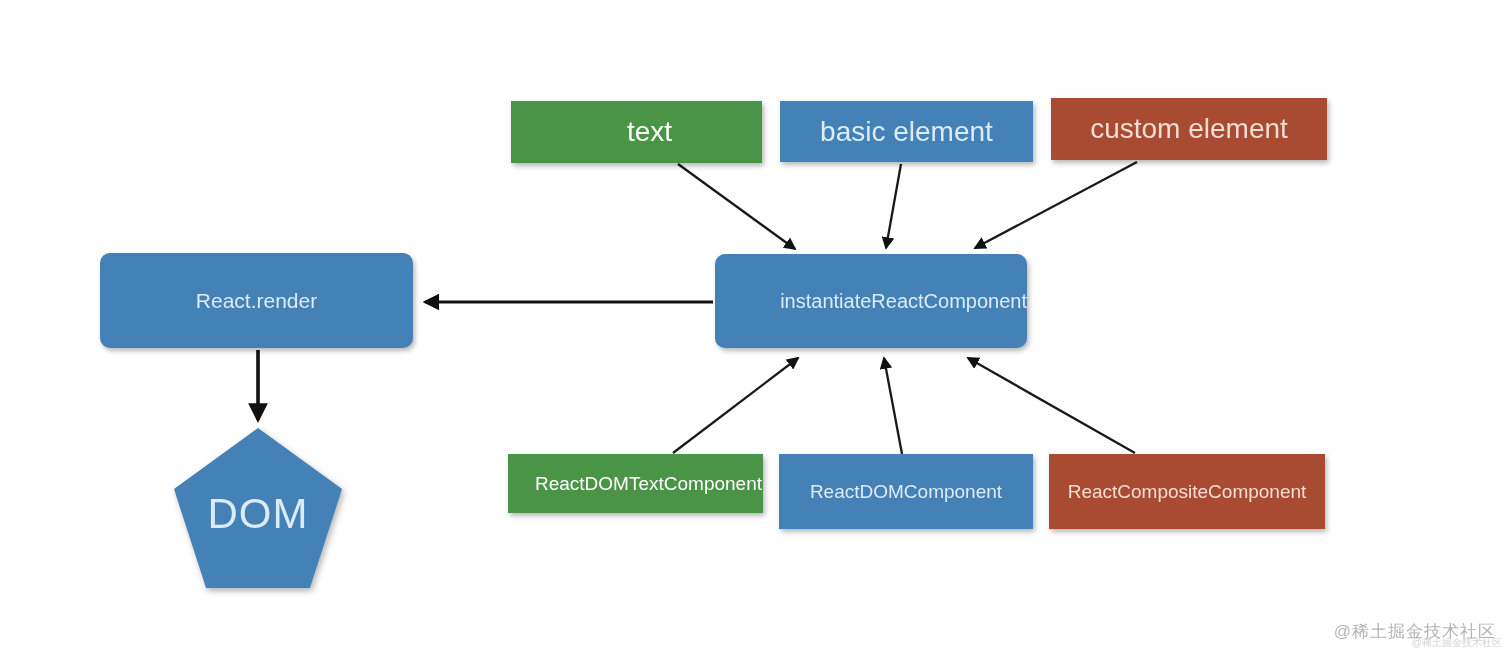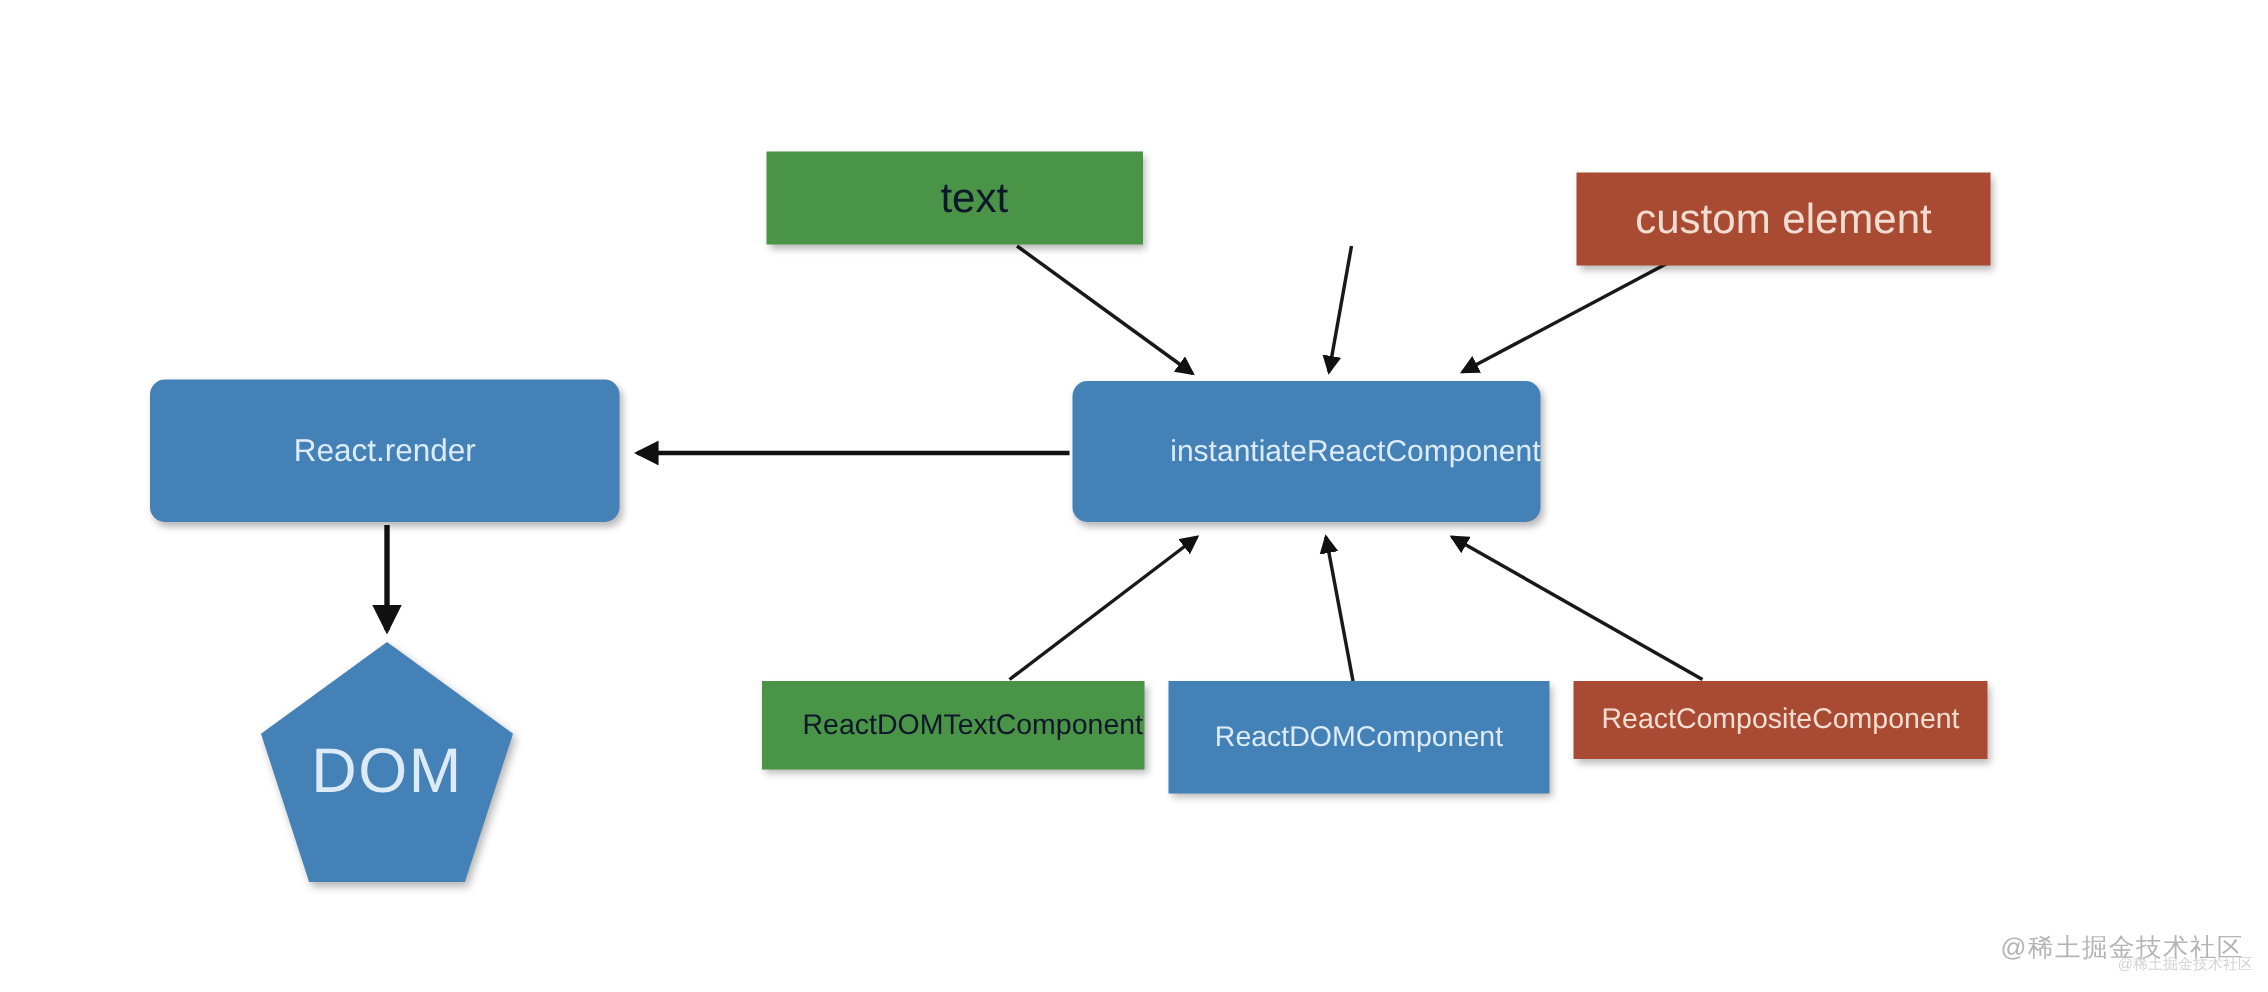--- a/index.html
+++ b/index.html
@@ -27,43 +27,43 @@
     align-items: center;
     justify-content: center;
     color: #e9f1f8;
     text-align: center;
   }
 
   .rect-node {
     box-shadow: 2px 3px 5px rgba(0,0,0,0.28);
   }
 
-  .green  { background: #4a9447; color: #0f172a; padding-left: 26px; }
+  .green  { background: #4a9447; color: #ffffff; padding-left: 26px; }
   .blue   { background: #4381b6; color: #dcebf7; }
   .red    { background: #a94b33; color: #f2ddd2; }
 
   
   .node-text           { left: 511px; top: 101px; width: 251px; height: 62px; font-size: 28px; }
   .node-basic-element  { left: 780px; top: 101px; width: 253px; height: 61px; font-size: 28px; }
-  .node-custom-element { left: 1051px; top: 98px;  width: 276px; height: 62px; font-size: 28px; margin-top: 17px; }
+  .node-custom-element { left: 1051px; top: 98px;  width: 276px; height: 62px; font-size: 28px; }
 
   
   .node-instantiate {
     left: 715px; top: 254px; width: 312px; height: 94px;
     border-radius: 10px; font-size: 20px; justify-content: flex-end;
   }
   .node-react-render {
     left: 100px; top: 253px; width: 313px; height: 95px;
     border-radius: 10px; font-size: 21px;
   }
 
   
   .node-rdtc { left: 508px;  top: 454px; width: 255px; height: 59px; font-size: 19px; }
   .node-rdc  { left: 779px;  top: 454px; width: 254px; height: 75px; font-size: 19px; }
-  .node-rcc  { left: 1049px; top: 454px; width: 276px; height: 52px; font-size: 19px; }
+  .node-rcc  { left: 1049px; top: 454px; width: 276px; height: 75px; font-size: 19px; }
 
   
   .pentagon-wrap {
     position: absolute;
     left: 174px; top: 428px; width: 168px; height: 160px;
     filter: drop-shadow(2px 3px 3px rgba(0,0,0,0.30));
   }
   .pentagon {
     width: 100%; height: 100%;
     background: #4381b6;
@@ -114,20 +114,23 @@
     <line x1="258" y1="350" x2="258" y2="420" stroke="#111111" stroke-width="3.6" marker-end="url(#ah)"></line>
 
     <line x1="673" y1="453" x2="798" y2="358" stroke="#191919" stroke-width="2.3" marker-end="url(#ah)"></line>
     <line x1="902" y1="454" x2="884" y2="358" stroke="#191919" stroke-width="2.3" marker-end="url(#ah)"></line>
     <line x1="1135" y1="453" x2="968" y2="358" stroke="#191919" stroke-width="2.3" marker-end="url(#ah)"></line>
   </svg>
 
   <div class="node rect-node green node-text">
     <span>text</span>
   </div>
+  <div class="node rect-node blue node-basic-element">
+    <span>basic element</span>
+  </div>
   <div class="node rect-node red node-custom-element">
     <span>custom element</span>
   </div>
 
   <div class="node rect-node blue node-react-render">
     <span>React.render</span>
   </div>
   <div class="node rect-node blue node-instantiate">
     <span>instantiateReactComponent</span>
   </div>

